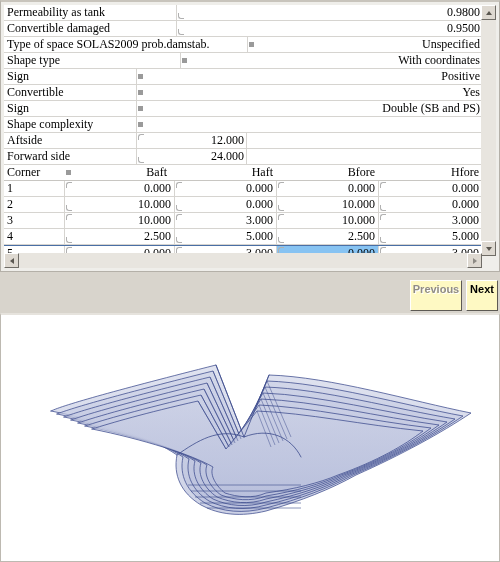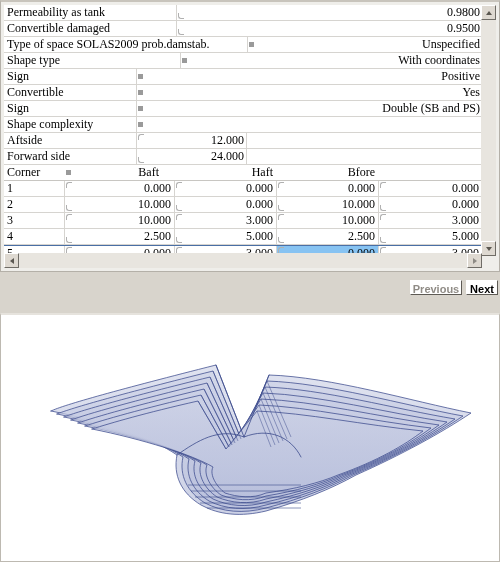--- a/index.html
+++ b/index.html
@@ -212,22 +212,22 @@
     width: 15px; height: 13px;
     background: #ded9d1;
     border: 1px solid #ffffff;
     border-right-color: #6f6c66;
     border-bottom-color: #6f6c66;
     box-sizing: border-box;
   }
   .navbtn {
     position: absolute;
     top: 8px;
-    height: 15px;
-    background: #ffffff;
+    height: 31px;
+    background: #fef9c3;
     border: 1px solid #ffffff;
     border-right-color: #5d5a54;
     border-bottom-color: #5d5a54;
     box-sizing: border-box;
     font-family: "Liberation Sans", sans-serif;
     font-size: 11px;
     font-weight: bold;
     text-align: center;
     line-height: 17px;
     white-space: nowrap;
@@ -322,23 +322,24 @@
           <span class="pname">Forward side</span>
           <span class="sep" style="left: 132px;"></span>
           <span class="mark corner2" style="left: 134px;"></span>
           <span class="pval narrow">24.000</span>
         </div>
       </div>
 
     <div id="coord-table" style="top: 160px;">
         <div class="trow header">
           <span class="tcell first" style="left: 0px; width: 60px;">Corner</span>
-          <span class="tcell" style="left: 48px; width: 110px;">Baft</span>
+          <span class="tcell" style="left: 56px; width: 110px;">Baft</span>
           <span class="tcell" style="left: 170px; width: 102px;">Haft</span>
           <span class="tcell" style="left: 272px; width: 102px;">Bfore</span>
+          <span class="tcell" style="left: 374px; width: 104px;">Hfore</span>
           <span class="mark" style="left: 62px;"></span>
         </div>
         <div class="trow">
           <span class="tcell first" style="left: 0px; width: 60px;">1</span>
           <span class="tcell" style="left: 60px; width: 110px;">0.000</span>
           <span class="cdiv" style="left: 60px;"></span>
           <span class="mark corner" style="left: 62px;"></span>
           <span class="tcell" style="left: 170px; width: 102px;">0.000</span>
           <span class="cdiv" style="left: 170px;"></span>
           <span class="mark corner" style="left: 172px;"></span>

